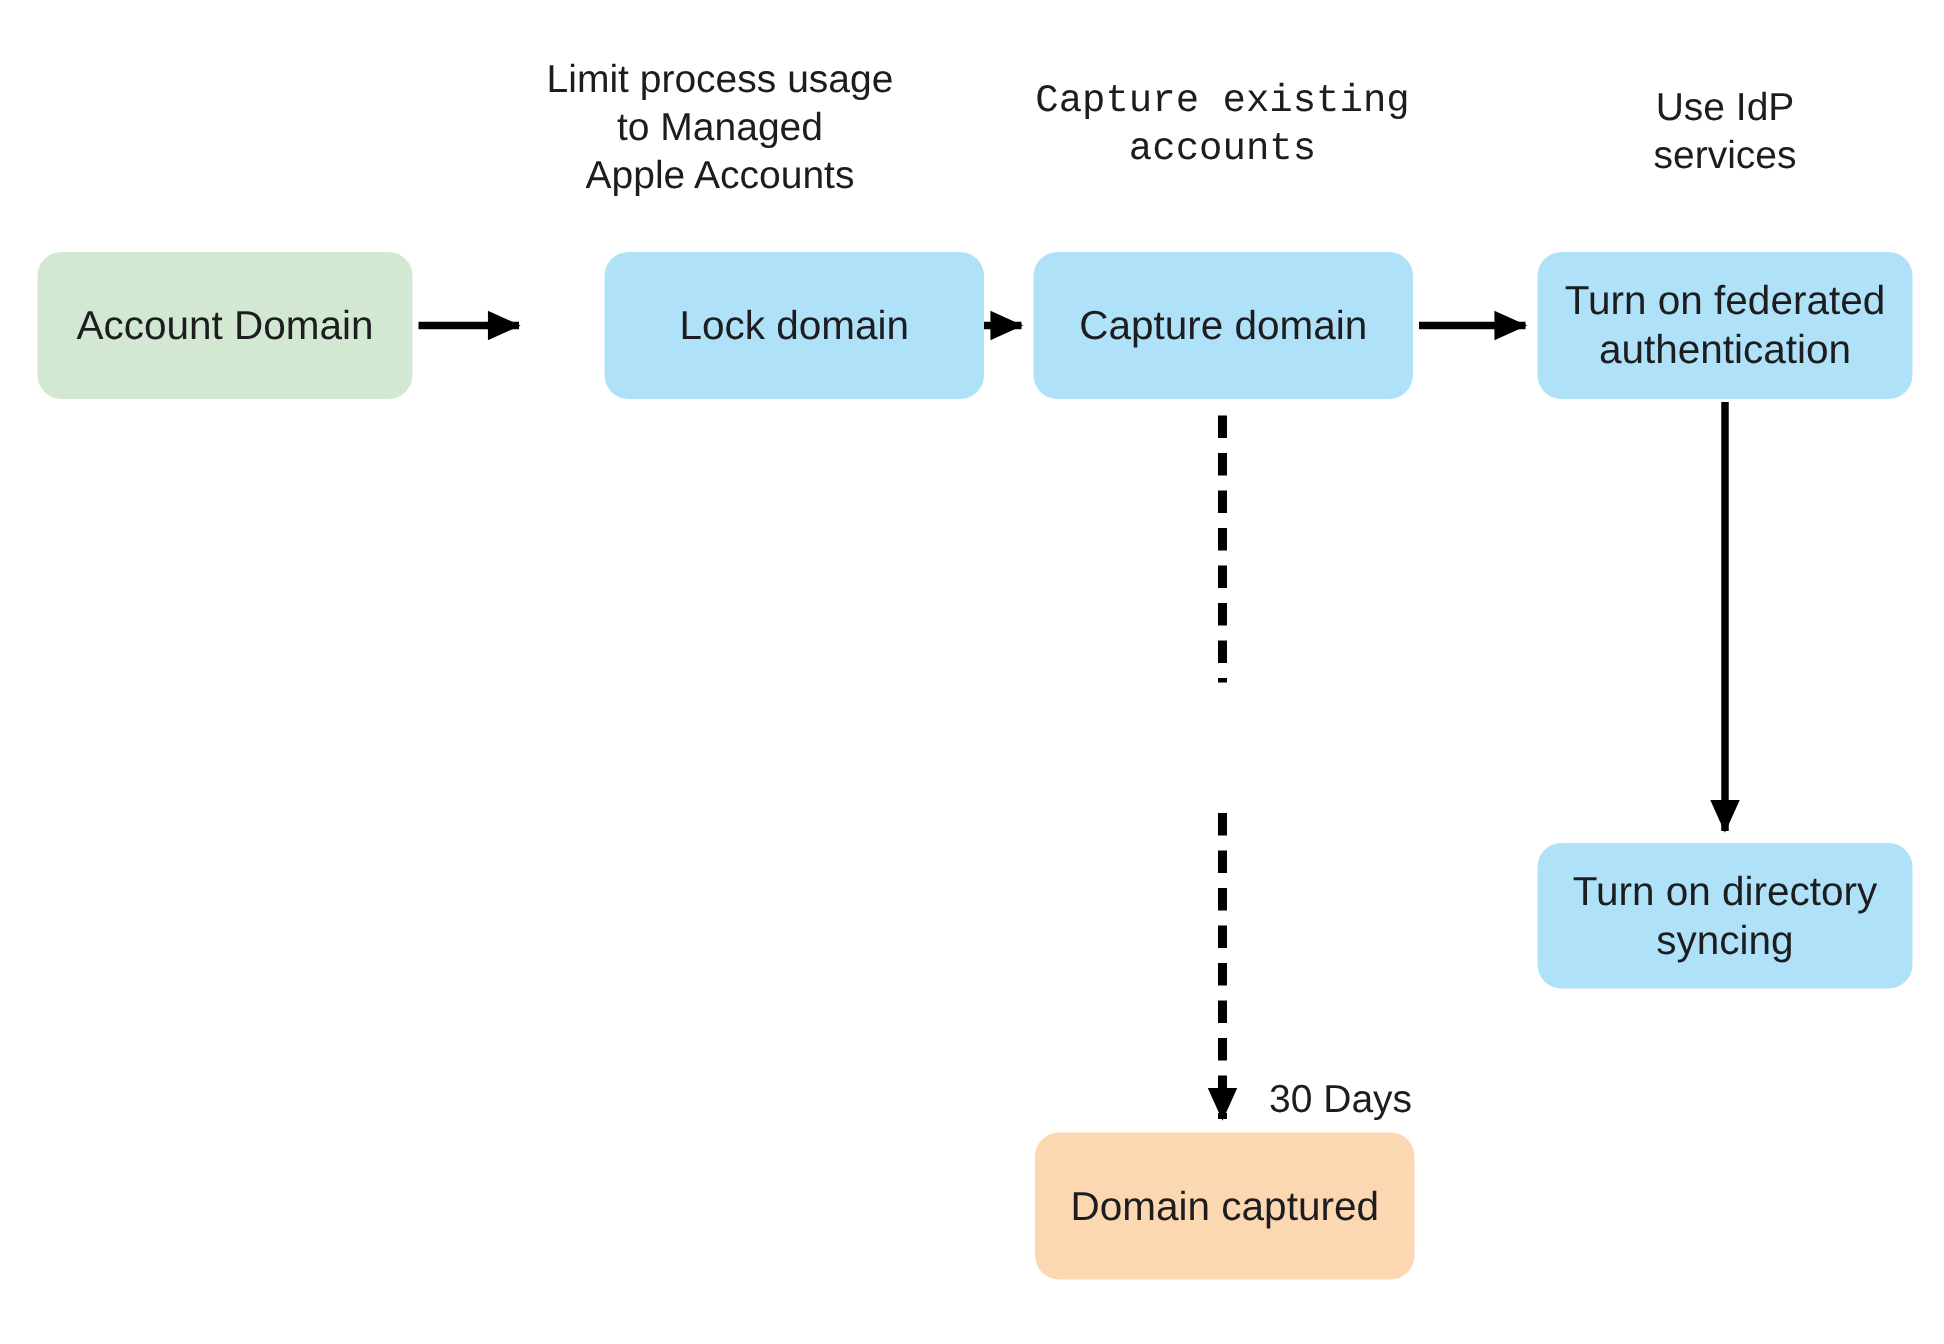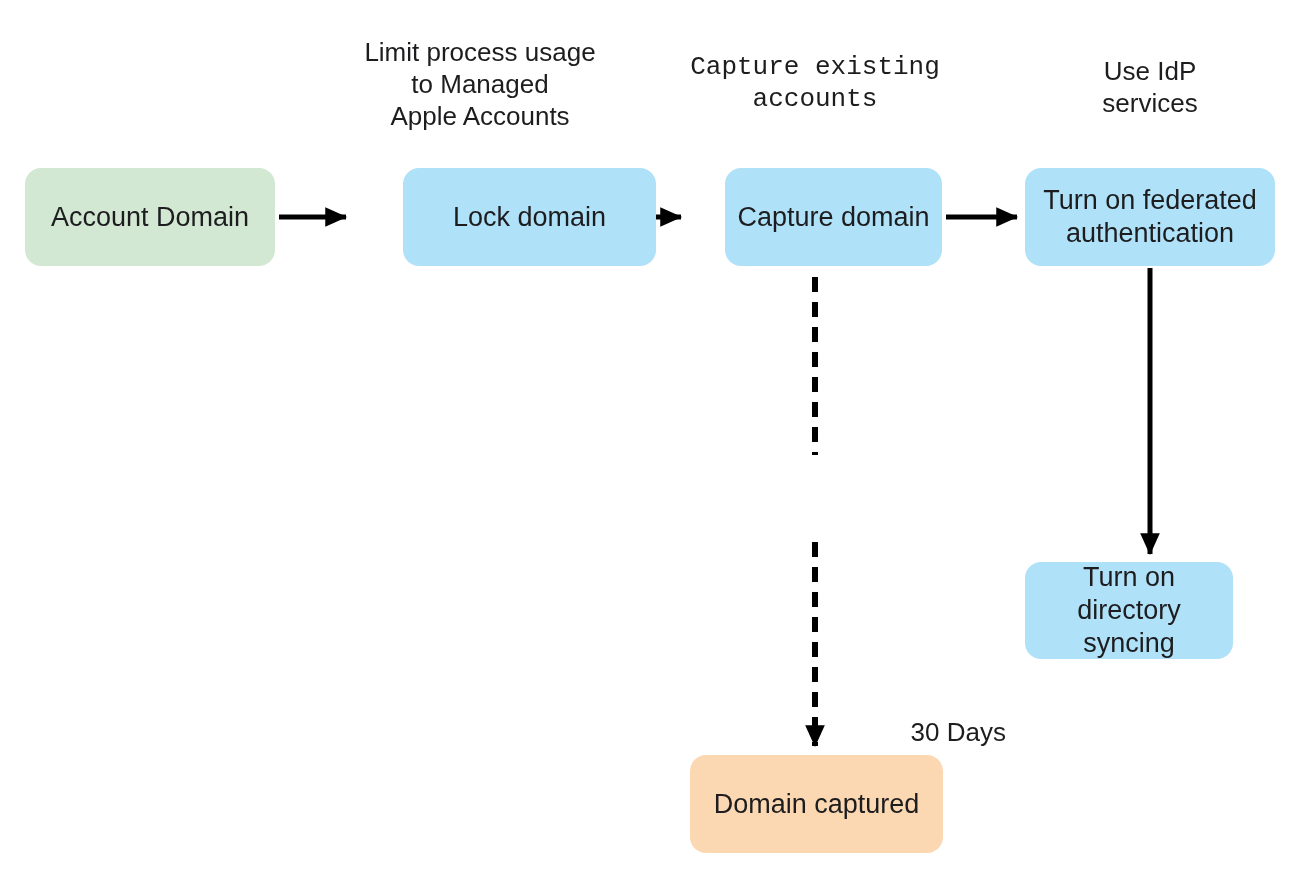--- a/index.html
+++ b/index.html
@@ -34,37 +34,37 @@
     white-space: pre-line;
     box-sizing: border-box;
     padding: 2px 6px;
   }
   .node.green  { background: var(--node-green,  #d2e8d3); }
   .node.blue   { background: var(--node-blue,   #afe1f8); }
   .node.orange { background: var(--node-orange, #fbd8b2); }
 
   #node-verified-domain   { left: 25px;   top: 168px; width: 250px; height: 98px; }
   #node-lock-domain       { left: 355px;  top: 168px; width: 253px; height: 98px; margin-left: 48px; }
-  #node-capture-domain    { left: 689px;  top: 168px; width: 217px; height: 98px; margin-left: 36px; }
+  #node-capture-domain    { left: 689px;  top: 168px; width: 253px; height: 98px; }
   #node-federated-auth    { left: 1025px; top: 168px; width: 250px; height: 98px; }
-  #node-directory-syncing { left: 1025px; top: 562px; width: 208px; height: 97px; }
+  #node-directory-syncing { left: 1025px; top: 562px; width: 250px; height: 97px; }
   #node-domain-captured   { left: 690px;  top: 755px; width: 253px; height: 98px; }
 
   .annotation {
     position: absolute;
     text-align: center;
     font-size: 26px;
     line-height: 32px;
     white-space: pre-line;
   }
   #ann-limit-domain-usage { left: 320px;  top: 36px;  width: 320px; }
   #ann-capture-existing   { left: 665px;  top: 51px;  width: 300px; font-family: Liberation Mono, monospace; }
   #ann-use-idp            { left: 1000px; top: 55px;  width: 300px; }
   #ann-account-transfer   { left: 665px;  top: 466px; width: 300px; }
-  #ann-thirty-days        { left: 846px;  top: 716px; width: 160px; text-align: right; }
+  #ann-thirty-days        { left: 846px;  top: 716px; width: 160px; text-align: left; }
 </style>
 </head>
 <body>
 
 <div class="canvas">
 
   <svg class="connectors" viewBox="0 0 1296 896" xmlns="http://www.w3.org/2000/svg">
     <defs>
       <marker id="arrowhead" viewBox="0 0 22 20" refX="20" refY="10" markerWidth="24" markerHeight="22" orient="auto" markerUnits="userSpaceOnUse">
         <path class="arrowhead-fill" d="M1,1 L21,10 L1,19 Z"></path>

